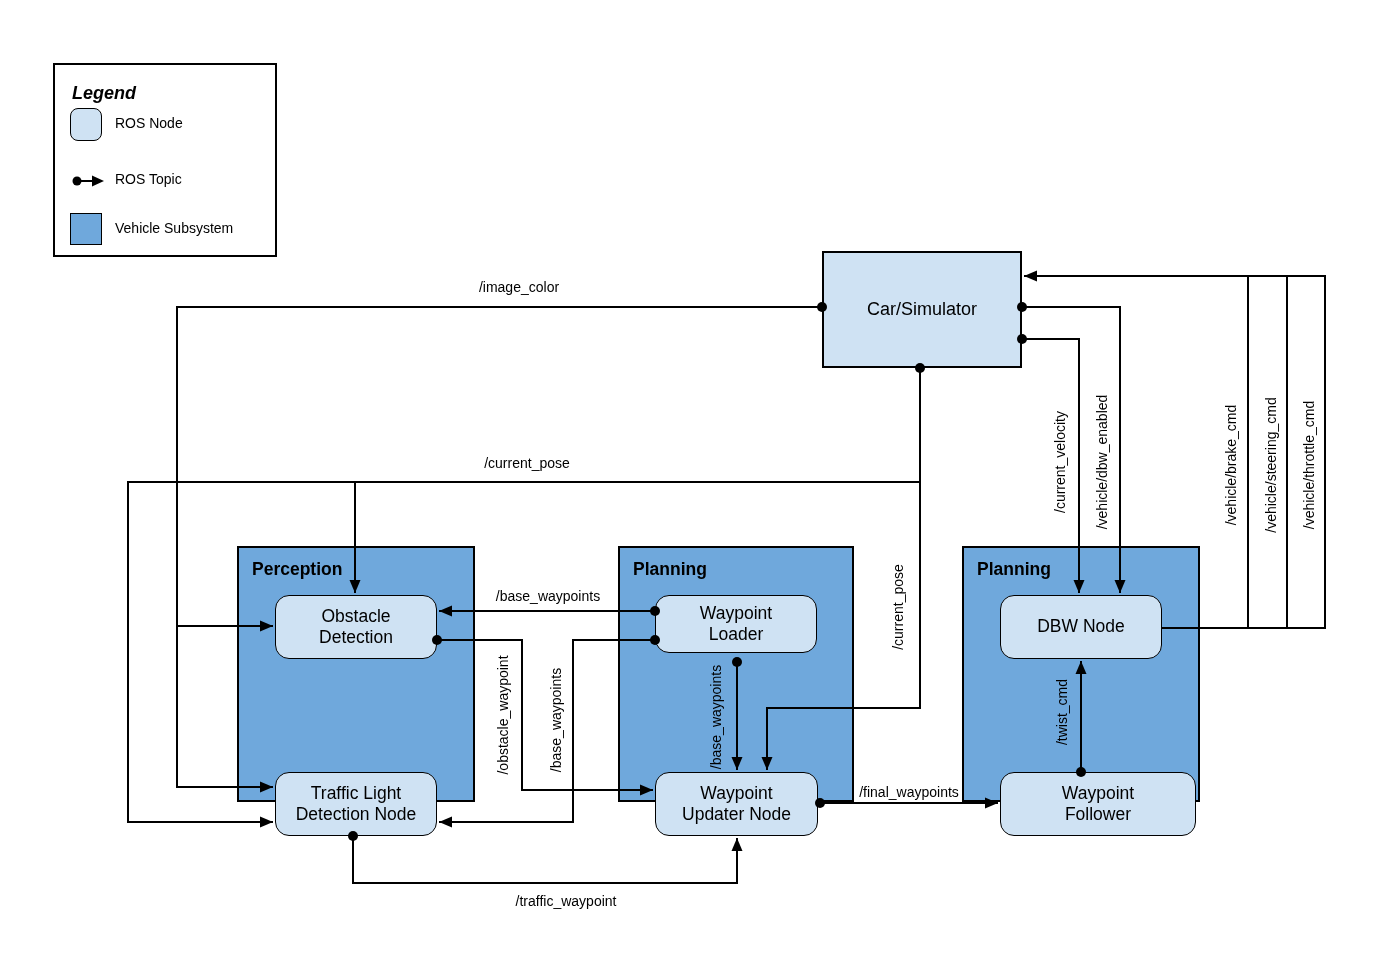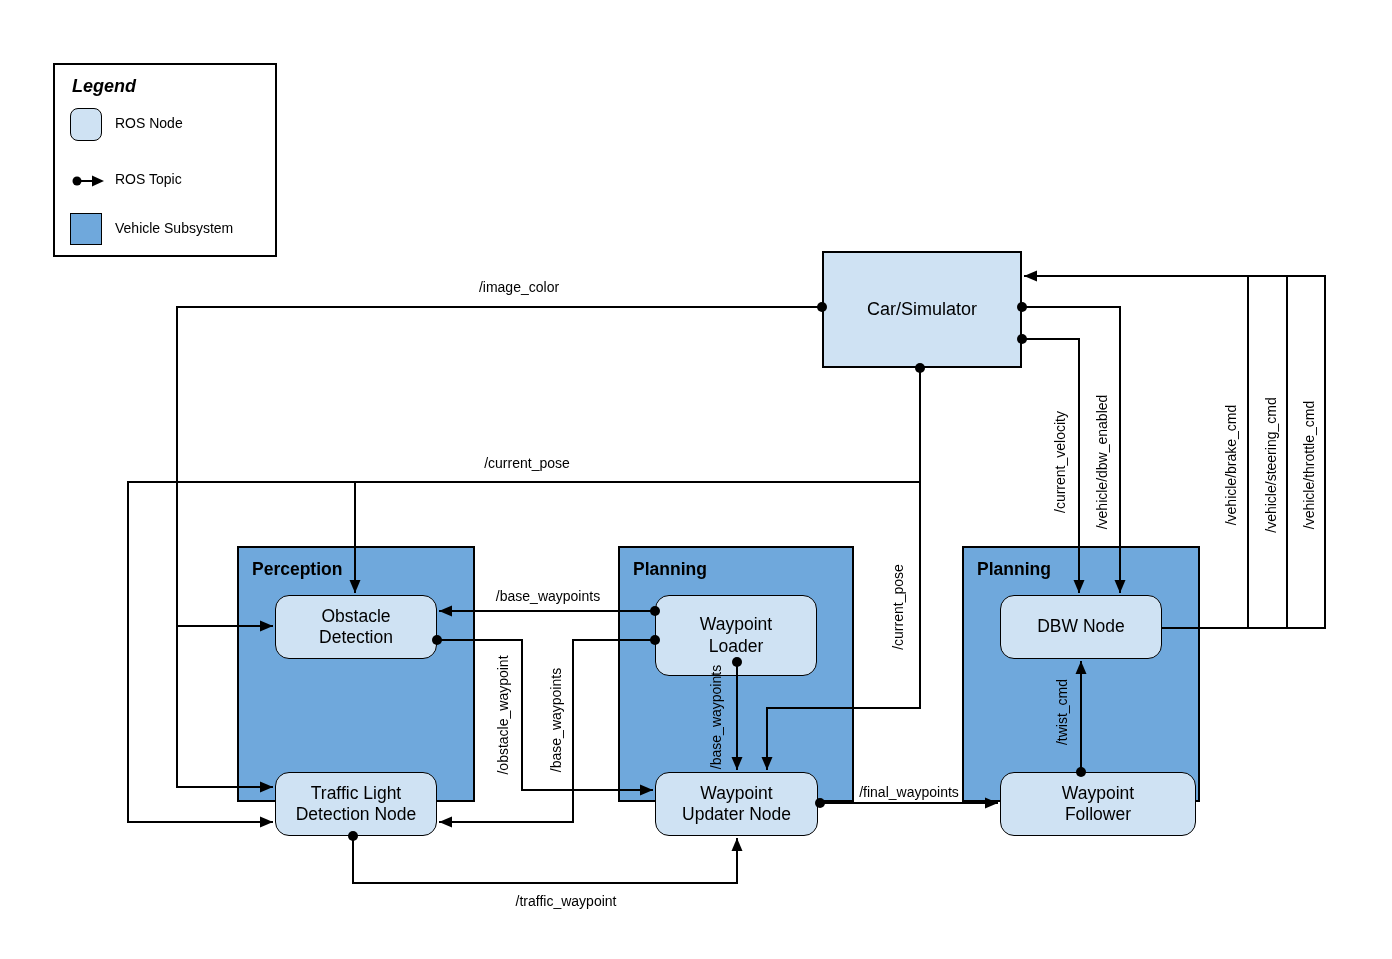--- a/index.html
+++ b/index.html
@@ -6,21 +6,21 @@
   .stage{
     position:relative;width:1392px;height:959px;background:#fff;overflow:hidden;
     font-family:"Liberation Sans","DejaVu Sans",sans-serif;color:#000;
   }
   .stage *{box-sizing:border-box;}
   svg.wires{position:absolute;left:0;top:0;z-index:30;pointer-events:none;}
 
   
   .legend{position:absolute;left:53px;top:63px;width:224px;height:194px;
           background:#fff;border:2px solid #000;z-index:10;}
-  .legend-title{position:absolute;left:17px;top:11px;font-size:18px;font-weight:bold;font-style:italic;text-align:center;}
+  .legend-title{position:absolute;left:17px;top:18px;font-size:18px;font-weight:bold;font-style:italic;text-align:center;}
   .legend-swatch{position:absolute;left:15px;width:32px;border:1.5px solid #000;}
   .sw-node{top:43px;height:33px;border-radius:8px;background:var(--node-fill);}
   .sw-subsys{top:148px;height:32px;background:var(--subsystem-fill);}
   .legend-label{position:absolute;left:60px;font-size:14px;white-space:nowrap;}
   .lbl-node{top:50px;}
   .lbl-topic{top:106px;}
   .lbl-subsys{top:155px;}
   .legend-topic-icon{position:absolute;left:16px;top:109px;}
 
   
@@ -32,21 +32,21 @@
   .control{left:962px;width:238px;}
 
   
   .node{position:absolute;background:var(--node-fill);border:1.6px solid #000;border-radius:14px;
         display:flex;align-items:center;justify-content:center;text-align:center;
         font-size:17.5px;line-height:1.22;z-index:10;}
   .node .nlabel{display:block;}
   .car{left:822px;top:251px;width:200px;height:117px;border-radius:0;border-width:2px;font-size:18px;}
   .obstacle{left:275px;top:595px;width:162px;height:64px;}
   .traffic{left:275px;top:772px;width:162px;height:64px;align-items:center;}
-  .loader{left:655px;top:595px;width:162px;height:81px;}
+  .loader{left:655px;top:595px;width:162px;height:58px;}
   .updater{left:655px;top:772px;width:163px;height:64px;}
   .dbw{left:1000px;top:595px;width:162px;height:64px;}
   .follower{left:1000px;top:772px;width:196px;height:64px;}
   .w95 .nlabel{max-width:95px;}
   .w105 .nlabel{max-width:105px;}
   .w120 .nlabel{max-width:120px;}
   .w135 .nlabel{max-width:135px;}
 
   
   .tlabel{position:absolute;font-size:14px;white-space:nowrap;z-index:40;

